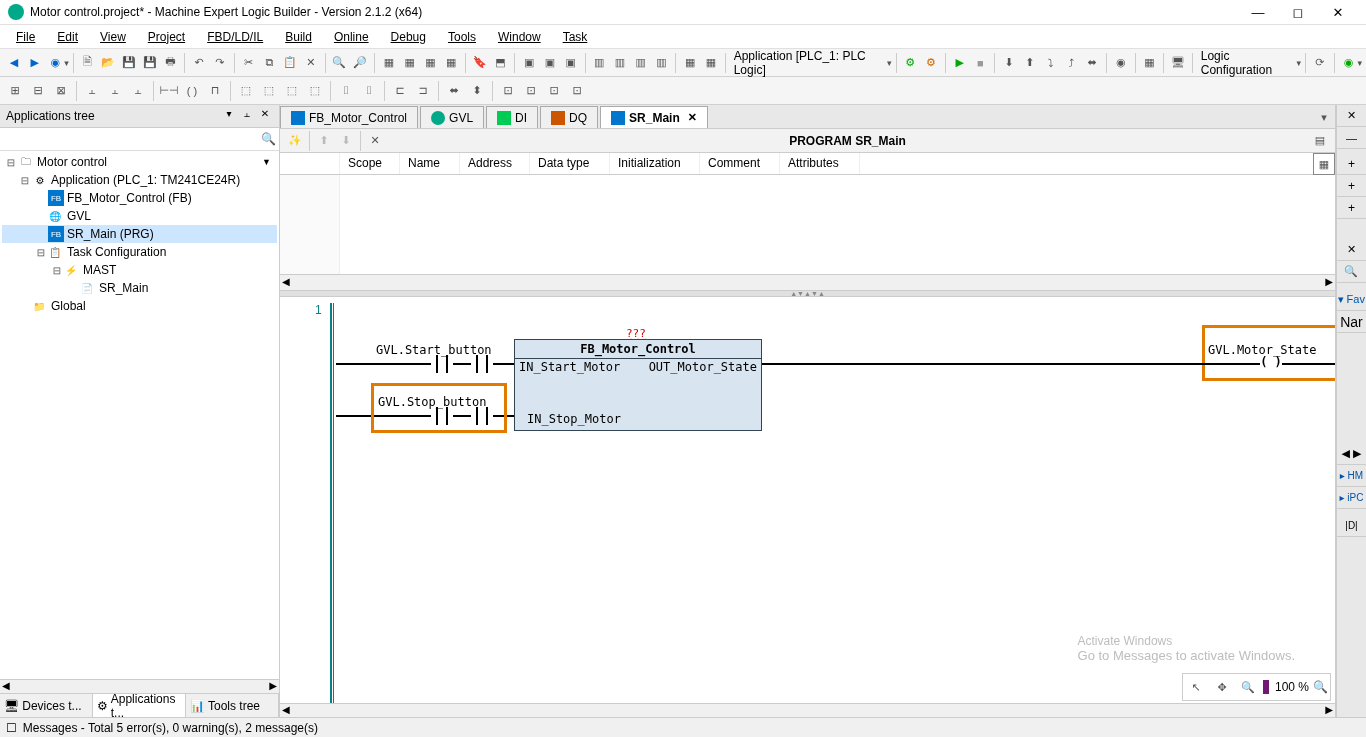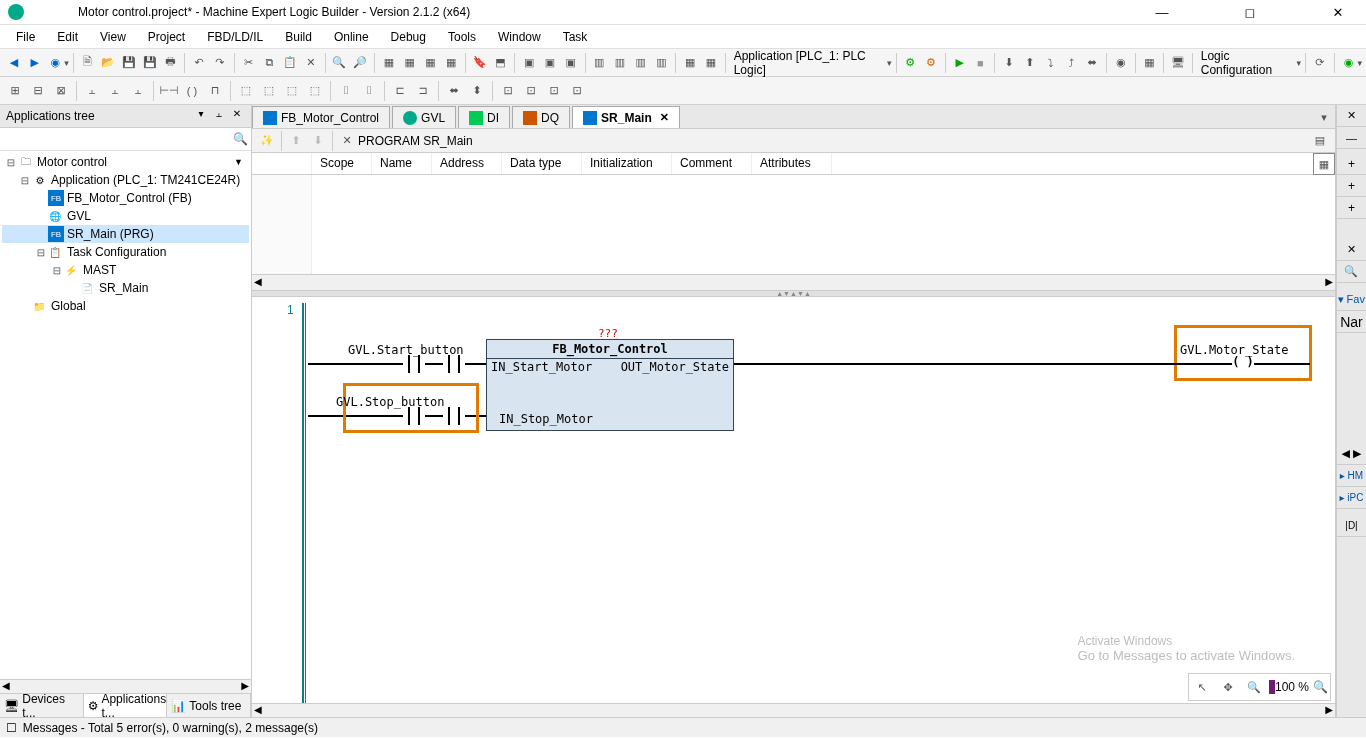--- a/index.html
+++ b/index.html
@@ -1,29 +1,29 @@
 <!DOCTYPE html>
 <html><head>
 <meta charset="utf-8">
 <style>
 * { box-sizing: border-box; margin: 0; padding: 0; font-family: "Segoe UI", Tahoma, sans-serif; font-size: 12px; }
 body { background: #fff; width: 1366px; height: 738px; overflow: hidden; position: relative; }
-.title-bar { height: 14px; display: flex; align-items: center; padding: 12px 8px; background: #fff; border-bottom: 1px solid #e0e0e0; gap: 48px; }
+.title-bar { height: 14px; display: flex; align-items: center; padding: 12px 8px; background: #fff; border-bottom: 1px solid #e0e0e0; }
 .title-bar .app-icon { width: 16px; height: 16px; border-radius: 50%; background: #0a8; margin-right: 6px; display:inline-block;}
 .title-bar .title { flex: 1; font-size: 12px; }
 .title-bar .win-btn { width: 40px; text-align: center; font-size: 13px; cursor: pointer; }
 .menu-bar { height: 24px; display: flex; align-items: center; padding: 0 6px; background: #fff; gap: 2px; border-bottom: 1px solid #e0e0e0;}
-.menu-bar .menu-item { padding: 3px 10px; cursor: pointer; }
+.menu-bar .menu-item { padding: 3px 10px; cursor: pointer; text-decoration: underline; }
 .toolbar-row { height: 28px; background:#f5f5f5; border-bottom:1px solid #d0d0d0; display:flex; align-items:center; padding:0 4px; gap:1px;}
 .tb-btn { width:22px; height:22px; display:inline-flex; align-items:center; justify-content:center; cursor:pointer; font-size:11px; color:#555;}
 .tb-sep { width:1px; height:20px; background:#ccc; margin:0 3px;}
 .tb-text { font-size:12px; padding:0 4px;}
 .tb-dd { font-size:9px; color:#555; margin-left:-2px;}
 .main-area { display:flex; height: 612px; }
-.left-panel { width: 252px; border-right:1px solid #ccc; display:flex; flex-direction:column; background:#fff;}
+.left-panel { width: 280px; border-right:1px solid #ccc; display:flex; flex-direction:column; background:#fff;}
 .panel-header { background:#e8e8e8; border-bottom:1px solid #ccc; padding:3px 6px; display:flex; align-items:center; font-size:12px;}
 .panel-header .spacer{flex:1;}
 .panel-header .pbtn{width:16px;height:16px;font-size:10px;text-align:center;cursor:pointer;margin-left:2px;}
 .select-all { border-bottom:1px solid #ddd; padding:4px 6px; position:relative;}
 .select-all::after{content:"▼"; position:absolute; right:6px; font-size:8px; color:#777;}
 .search-row{display:flex;align-items:center;border-bottom:1px solid #ddd;}
 .search-row input{flex:1;border:none;padding:4px 6px;outline:none;}
 .search-row .mag{width:20px;text-align:center;color:#07a;}
 .tree { flex:1; overflow:auto; padding:2px;}
 .tree-row{display:flex;align-items:center;padding:1px 2px;white-space:nowrap;cursor:pointer;}
@@ -36,21 +36,21 @@
 .left-tab{flex:1;display:flex;align-items:center;padding:0 4px;border-right:1px solid #ccc;cursor:pointer;background:#f0f0f0;overflow:hidden;font-size:11px;}
 .left-tab.active{background:#fff;}
 .left-tab .ico{margin-right:3px;}
 .center-panel{flex:1;display:flex;flex-direction:column;border-right:1px solid #ccc;}
 .editor-tabs{height:24px;display:flex;background:#e8e8e8;border-bottom:1px solid #ccc;align-items:flex-end;}
 .ed-tab{height:22px;display:flex;align-items:center;padding:0 10px;border:1px solid #aaa;border-bottom:none;margin-right:2px;background:#f0f0f0;cursor:pointer;font-size:12px;gap:4px;}
 .ed-tab.active{background:#fff;font-weight:bold;}
 .ed-tab .tico{width:14px;height:14px;display:inline-block;}
 .ed-tab .close{font-size:11px;margin-left:4px;}
 .sub-toolbar{height:24px;background:#f2f2f2;border-bottom:1px solid #ccc;display:flex;align-items:center;padding:0 4px;}
-.sub-toolbar .prog-title{flex:1;text-align:left;font-size:12px;}
+.sub-toolbar .prog-title{flex:1;text-align:center;font-size:12px;font-weight:bold;}
 .decl-header{height:22px;display:flex;border-bottom:1px solid #ccc;background:#fff;}
 .decl-header .gutter{width:60px;border-right:1px solid #eee;}
 .decl-col{padding:3px 8px;border-right:1px solid #eee;font-size:12px;}
 .decl-body{height:100px;display:flex;border-bottom:1px solid #ccc;}
 .decl-body .gutter{width:60px;background:#fafafa;border-right:1px solid #eee;}
 .decl-scroll{height:16px;background:#f0f0f0;border-bottom:1px solid #ccc;position:relative;}
 .decl-scroll .lar{position:absolute;left:2px;top:1px;font-size:10px;}
 .decl-scroll .rar{position:absolute;right:2px;top:1px;font-size:10px;}
 .splitter{height:6px;background:#e0e0e0;border-bottom:1px solid #ccc;display:flex;justify-content:center;align-items:center;font-size:7px;color:#888;}
 .ladder-area{flex:1;background:#fff;position:relative;overflow:hidden;}
@@ -360,21 +360,21 @@
 
         <span class="var-label" style="left:40px;top:40px">GVL.Start_button</span>
         <div class="contact" style="left:95px;top:52px"></div>
         <div class="contact" style="left:135px;top:52px"></div>
 
         <div class="wire" style="left:0;top:112px;width:95px"></div>
         <div class="wire" style="left:117px;top:112px;width:18px"></div>
         <div class="wire" style="left:157px;top:112px;width:21px"></div>
 
         <div class="highlight-box" style="left:35px;top:80px;width:136px;height:50px"></div>
-        <span class="var-label" style="left:28px;top:92px">GVL.Stop_button</span>
+        <span class="var-label" style="left:42px;top:92px">GVL.Stop_button</span>
         <div class="contact" style="left:95px;top:104px"></div>
         <div class="contact" style="left:135px;top:104px"></div>
 
         <span class="red-err" style="left:290px;top:24px;font-family:Consolas,monospace">???</span>
         <div class="fb-box" style="left:178px;top:36px;width:248px;height:92px">
           <div class="fb-title">FB_Motor_Control</div>
           <span class="fb-port" style="left:4px;top:20px">IN_Start_Motor</span>
           <span class="fb-port" style="right:4px;top:20px">OUT_Motor_State</span>
           <span class="fb-port" style="left:12px;top:72px">IN_Stop_Motor</span>
         </div>
@@ -383,21 +383,21 @@
         <div class="highlight-box" style="left:866px;top:22px;width:138px;height:56px"></div>
         <span class="var-label" style="left:872px;top:40px">GVL.Motor_State</span>
         <div class="wire" style="left:866px;top:60px;width:58px"></div>
         <div class="coil" style="left:924px;top:52px"></div>
         <div class="wire" style="left:946px;top:60px;width:56px"></div>
       </div>
       <div class="zoom-bar">
         <span class="tb-btn">↖</span>
         <span class="tb-btn">✥</span>
         <span class="tb-btn">🔍</span>
-        <span style="border-left:6px solid #701a75;">100 %</span>
+        <span style="border-left:6px solid #701a75;padding-left:6px">100 %</span>
         <span>🔍</span>
       </div>
       <div class="watermark">
         <div>Activate Windows</div>
         <div class="sub">Go to Messages to activate Windows.</div>
       </div>
     </div>
     <div style="height:14px;background:#f0f0f0;border-top:1px solid #ccc;display:flex;">
         <span style="font-size:10px;margin:0 2px">◀</span>
         <span style="flex:1"></span>

